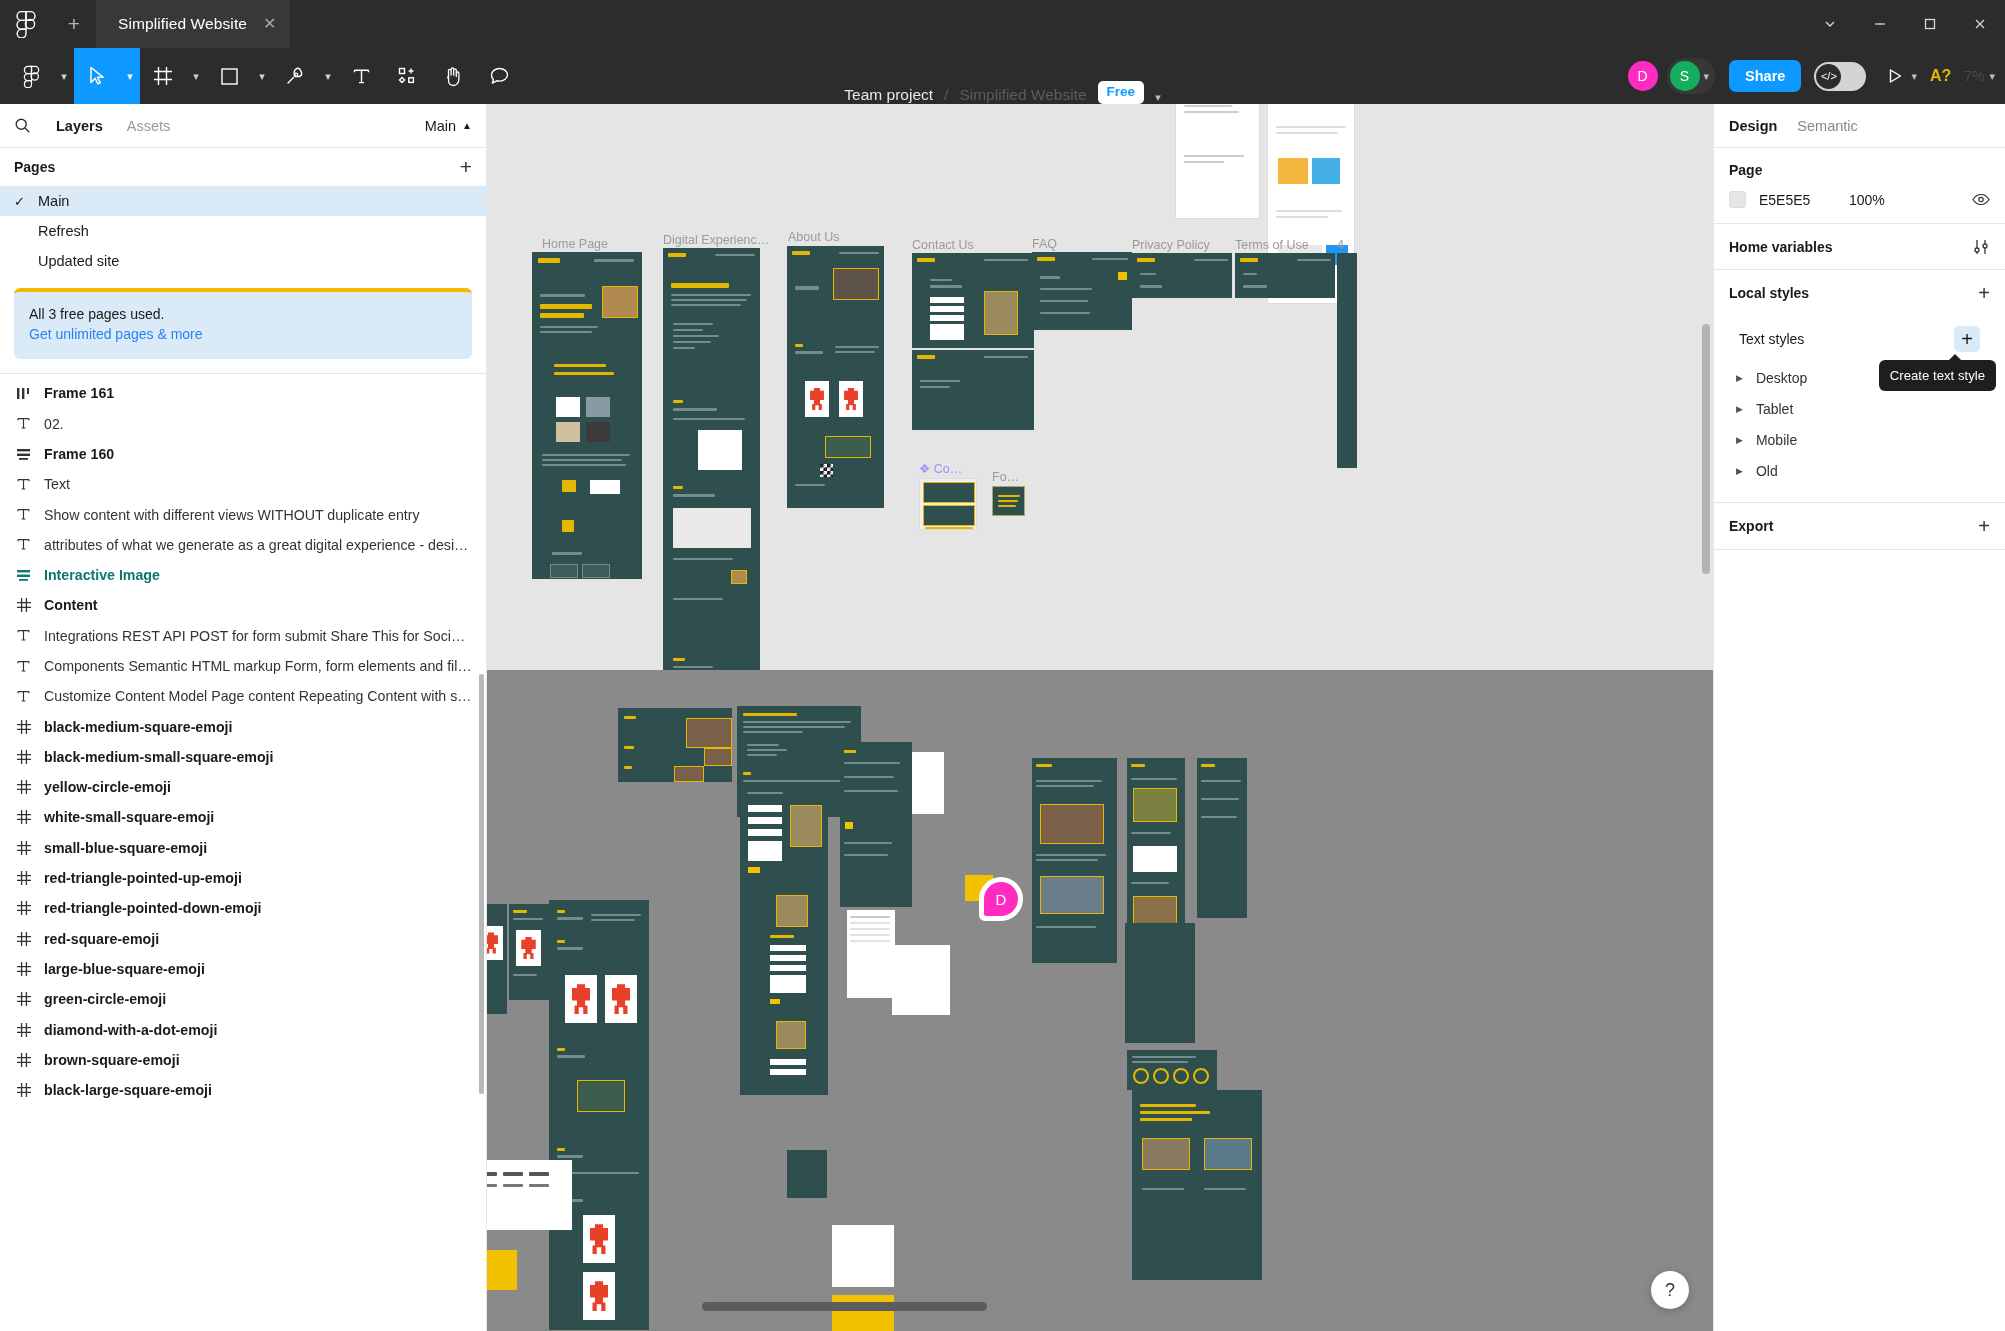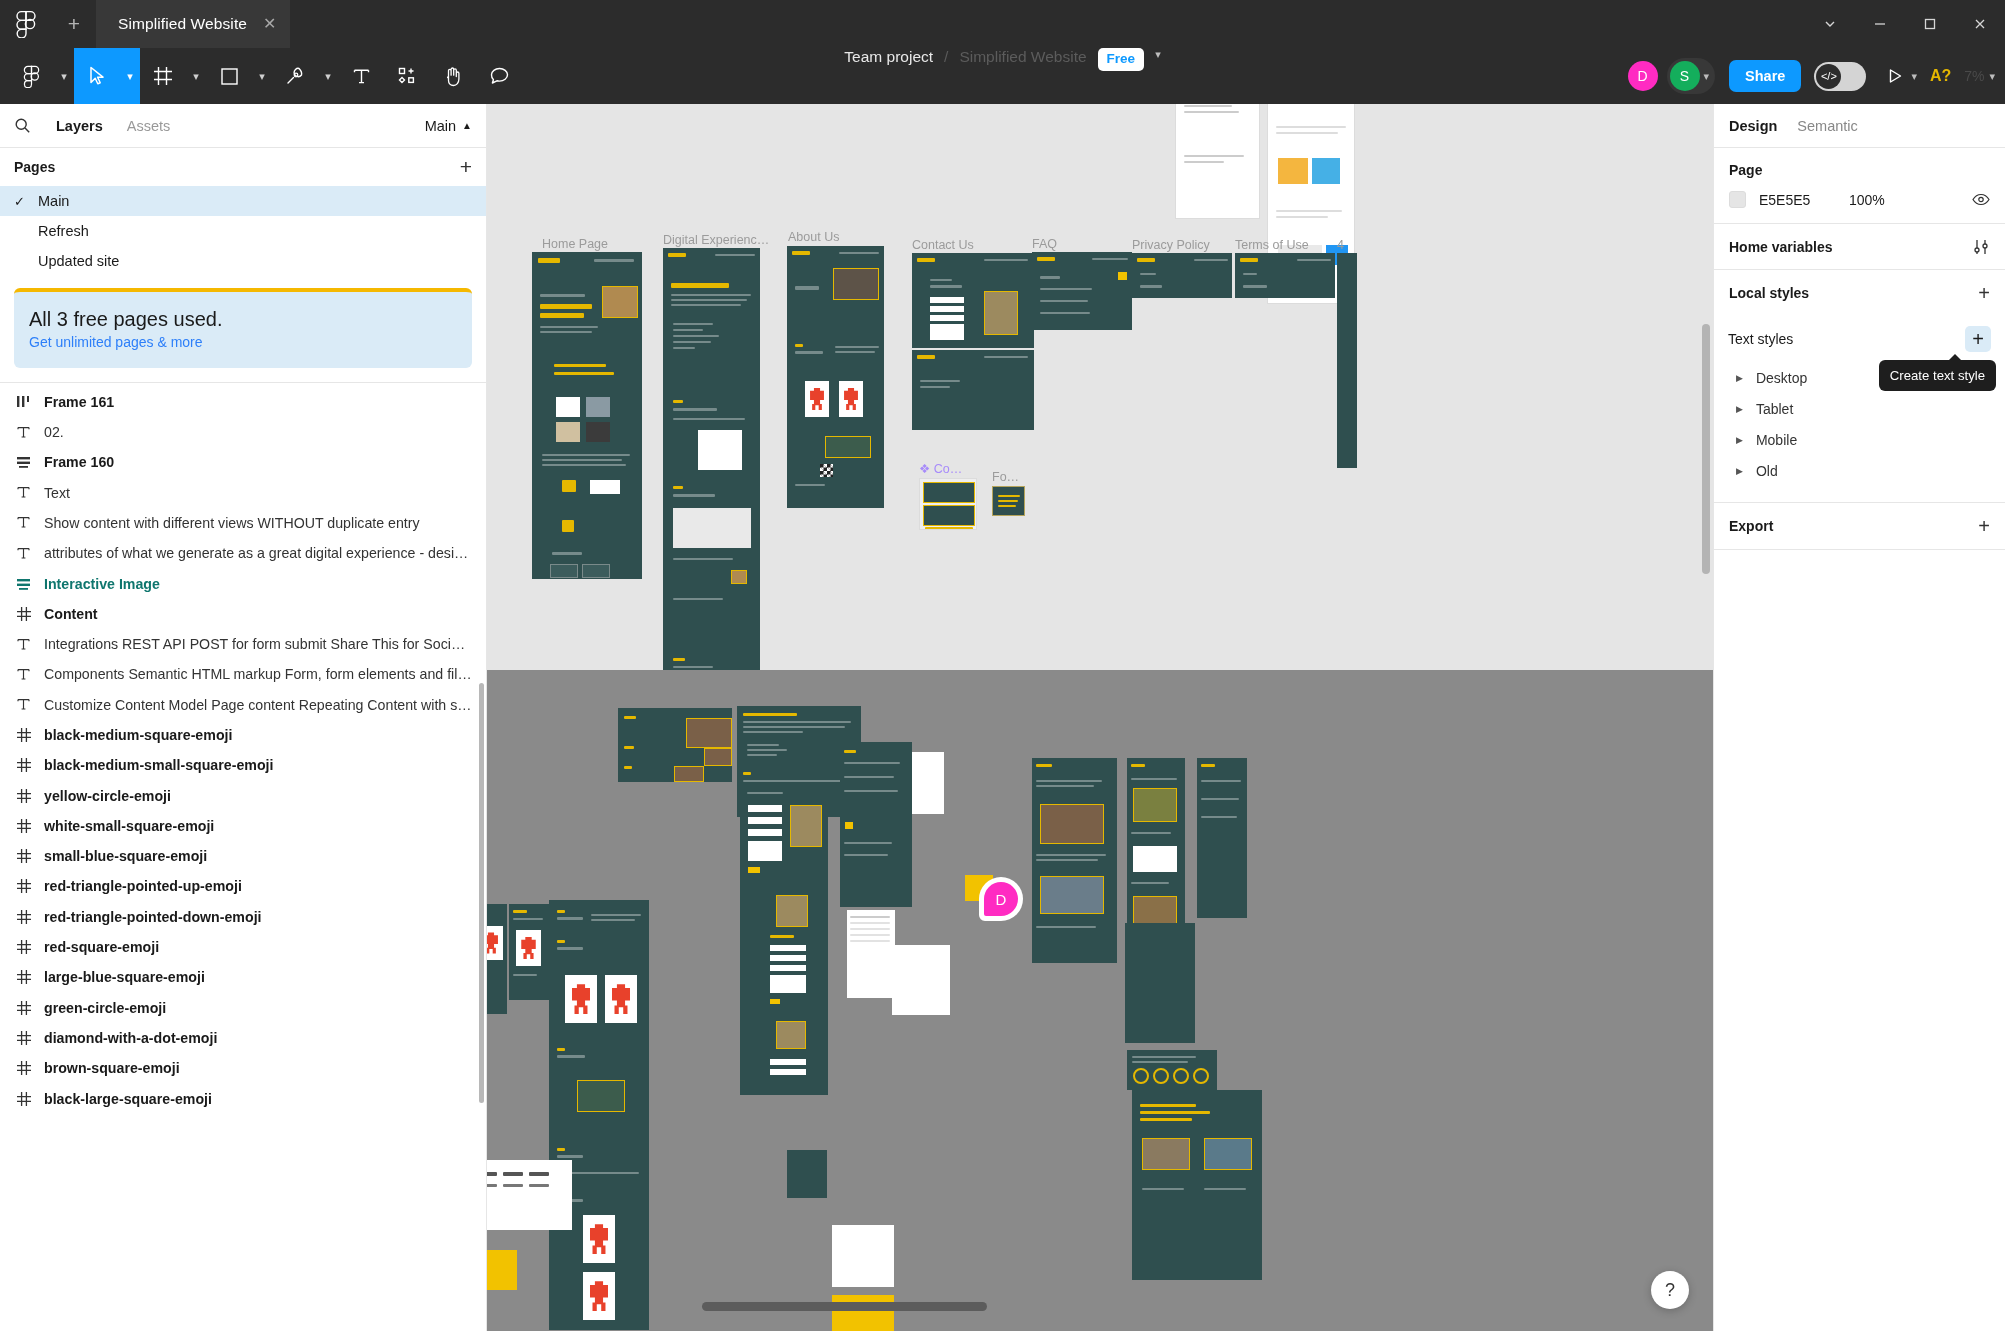--- a/index.html
+++ b/index.html
@@ -48,21 +48,21 @@
   }
   .tool.w-icon { width: 46px; }
   .tool.chev { width: 20px; color: #cfcfcf; font-size: 11px; }
   .tool-group { display: flex; align-items: center; height: 56px; }
   .tool-group.active { background: #0d99ff; }
   .tool-group.active .tool, .tool-group.active .tool.chev { color: #fff; }
   .tb-left { display: flex; align-items: center; padding-left: 8px; }
 
   .tb-center {
     position: absolute; left: 0; right: 0; top: 0; height: 56px;
-    display: flex; align-items: flex-start; justify-content: center; gap: 11px;
+    display: flex; align-items: flex-end; justify-content: center; gap: 11px;
     pointer-events: none;
   }
   .proj-name { color: #e8e8e8; font-size: 15.5px; }
   .proj-sep { color: #5a5a5a; font-size: 15.5px; }
   .file-name { color: #5c5c5c; font-size: 15.5px; }
   .badge-free {
     background: #ffffff; color: #0d99ff; font-size: 13.5px; font-weight: bold;
     border-radius: 5px; padding: 3px 9px; line-height: 1.25;
   }
   .chev-sm { color: #bdbdbd; font-size: 11px; }
@@ -126,21 +126,21 @@
     font-size: 14.5px; color: #1a1a1a;
   }
   .page-row.sel { background: #daebf7; }
   .page-check { width: 24px; font-size: 13px; color: #1a1a1a; }
   .page-label { padding-left: 0; }
   .page-row:not(.sel) .page-label { padding-left: 0; }
   .upsell {
     margin: 12px 14px 0 14px; background: #daebf7; border-radius: 6px;
     border-top: 4px solid #f5b800; padding: 13px 15px 15px 15px;
   }
-  .upsell-l1 { font-size: 20px; color: #1a1a1a; line-height: 1.4; }
+  .upsell-l1 { font-size: 14px; color: #1a1a1a; line-height: 1.4; }
   .upsell-l2 { font-size: 14px; color: #2d7ff9; line-height: 1.4; }
   .lp-sep { height: 1px; background: #e6e6e6; margin-top: 14px; }
   .layers { flex: 1; overflow: hidden; padding-top: 4px; position: relative; }
   .layer-row {
     height: 30.3px; display: flex; align-items: center; gap: 13px;
     padding: 0 14px 0 16px; font-size: 14.2px; color: #333; white-space: nowrap;
   }
   .layer-ico { width: 15px; display: flex; justify-content: center; color: #333; flex: none; }
   .layer-name { overflow: hidden; text-overflow: ellipsis; }
   .layer-row.bold .layer-name { font-weight: bold; color: #1a1a1a; }
@@ -169,21 +169,21 @@
   .opval { font-size: 14px; color: #1a1a1a; }
   .eye { margin-left: auto; color: #333; }
   .rp-hdr-row {
     height: 46px; display: flex; align-items: center; padding: 0 15px;
     border-bottom: 1px solid #e6e6e6; position: relative;
   }
   .rp-hdr-row.nb { border-bottom: none; }
   .rp-hdr-title { font-size: 14px; font-weight: bold; color: #1a1a1a; }
   .rp-hdr-act { margin-left: auto; color: #333; font-size: 20px; font-weight: 300; }
   .rp-sub-row {
-    height: 46px; display: flex; align-items: center; padding: 0 14px; position: relative;
+    height: 46px; display: flex; align-items: center; padding: 0 25px; position: relative;
   }
   .rp-sub-title { font-size: 14px; color: #1a1a1a; }
   .plus-btn-hl {
     margin-left: auto; width: 26px; height: 26px; border-radius: 5px;
     background: #daebf7; display: flex; align-items: center; justify-content: center;
     color: #1a1a1a; font-size: 20px; font-weight: 300;
   }
   .style-row {
     height: 31px; display: flex; align-items: center; padding: 0 15px 0 22px; gap: 13px;
     font-size: 14px; color: #333;

